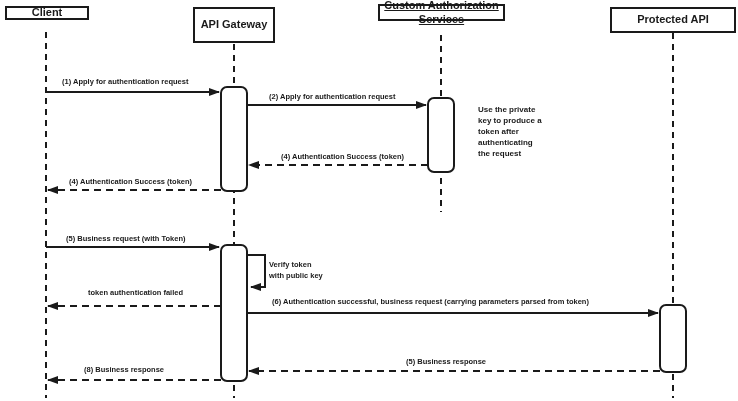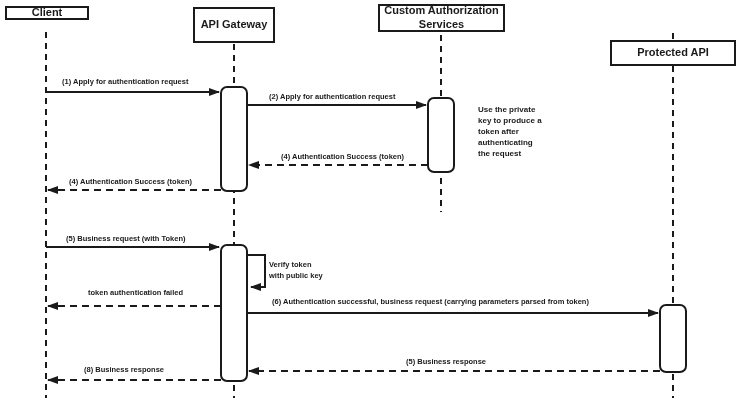--- a/index.html
+++ b/index.html
@@ -11,22 +11,22 @@
 
   .pbox {
     position:absolute; box-sizing:border-box;
     border:2px solid #1a1a1a; background:#ffffff;
     display:flex; align-items:center; justify-content:center;
     text-align:center; font-weight:bold; font-size:11px; line-height:1.25;
     white-space:pre-line;
   }
   #p-client    { left:5px;   top:6px; width:84px;  height:14px; }
   #p-apigw     { left:193px; top:7px; width:82px;  height:36px; }
-  #p-custom    { left:378px; top:4px; width:127px; height:28px; }
-  #p-protected { left:610px; top:7px; width:126px; height:26px;margin-top:33px; }
+  #p-custom    { left:378px; top:4px; width:127px; height:17px;text-decoration:underline; }
+  #p-protected { left:610px; top:7px; width:126px; height:26px; }
 
   .msg {
     position:absolute; font-size:7.5px; font-weight:bold;
     white-space:nowrap; line-height:10px;
   }
   #m1     { left:62px;  top:77px;  }
   #m2     { left:269px; top:92px;  }
   #m3     { left:281px; top:152px; }
   #m4     { left:57px;  top:177px;margin-left:12px; }
   #m5     { left:66px;  top:234px; }

